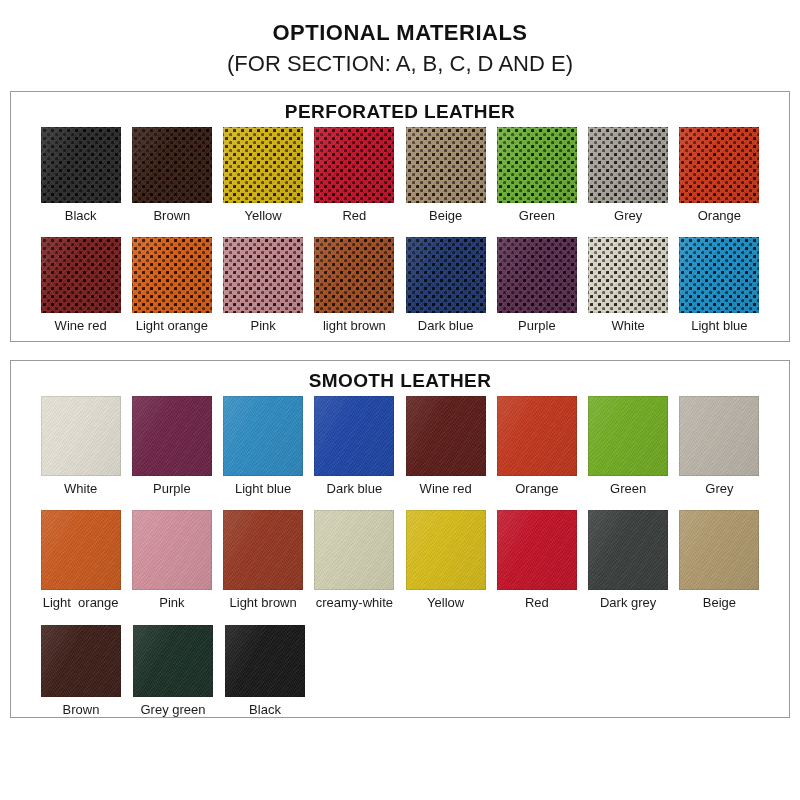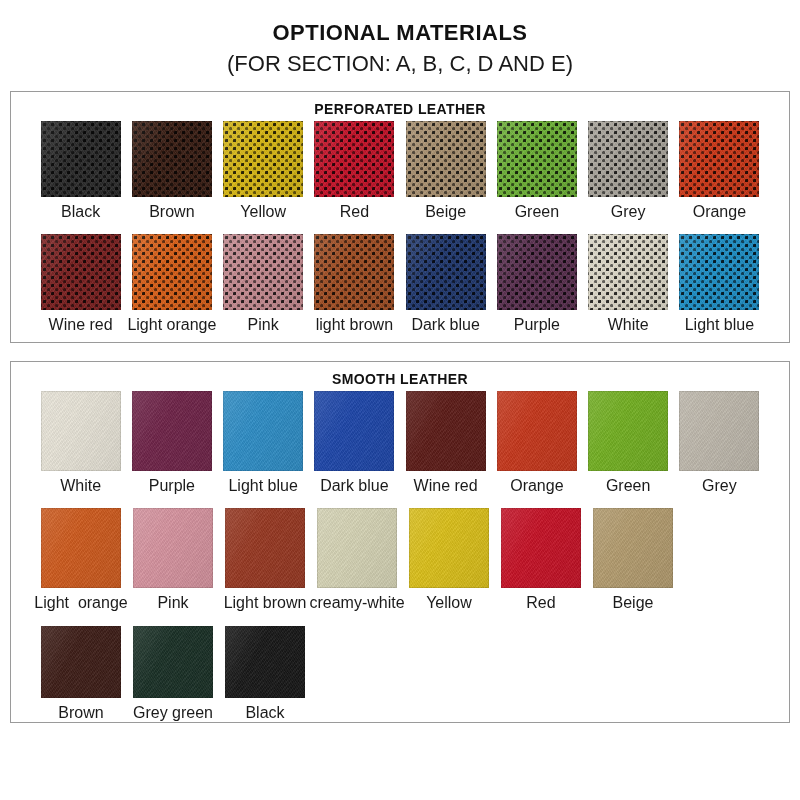--- a/index.html
+++ b/index.html
@@ -46,21 +46,21 @@
     border: 1px solid #9a9a9a;
     margin: 0 10px;
     box-sizing: border-box;
     background: #ffffff;
   }
   #perforated-panel { margin-top: 14px; padding-bottom: 8px; }
   #smooth-panel { margin-top: 18px; }
 
   .panel-title {
     text-align: center;
-    font-size: 14px;
+    font-size: 19px;
     font-weight: 700;
     letter-spacing: 0.4px;
     color: #111111;
     padding: 9px 0 4px 0;
   }
 
   
   .swatch-row {
     display: flex;
     justify-content: flex-start;
@@ -77,21 +77,21 @@
   .swatch {
     width: 80px;
     height: 76px;
     position: relative;
     overflow: hidden;
     box-shadow: 0 0 0 1px rgba(0,0,0,0.10) inset;
   }
   .swatch.smooth { height: 80px; }
   .swatch.square-sm { height: 72px; }
   .swatch-label {
-    font-size: 16px;
+    font-size: 13px;
     color: #1b1b1b;
     margin-top: 6px;
     text-align: center;
     white-space: pre;
     line-height: 1.1;
   }
 
   
   .perf {
     position: absolute;
@@ -387,20 +387,27 @@
             <div class="swatch-label">Yellow</div>
           </div>
           <div class="swatch-cell">
             <div class="swatch smooth" style="background: rgb(196, 18, 38);">
               <div class="grain"></div>
               <div class="sheen"></div>
             </div>
             <div class="swatch-label">Red</div>
           </div>
           <div class="swatch-cell">
+            <div class="swatch smooth" style="background: rgb(58, 62, 60);">
+              <div class="grain"></div>
+              <div class="sheen"></div>
+            </div>
+            <div class="swatch-label">Dark grey</div>
+          </div>
+          <div class="swatch-cell">
             <div class="swatch smooth" style="background: rgb(178, 155, 110);">
               <div class="grain"></div>
               <div class="sheen"></div>
             </div>
             <div class="swatch-label">Beige</div>
           </div>
         </div>
         <div class="row-gap"></div>
         <div class="swatch-row">
           <div class="swatch-cell">

